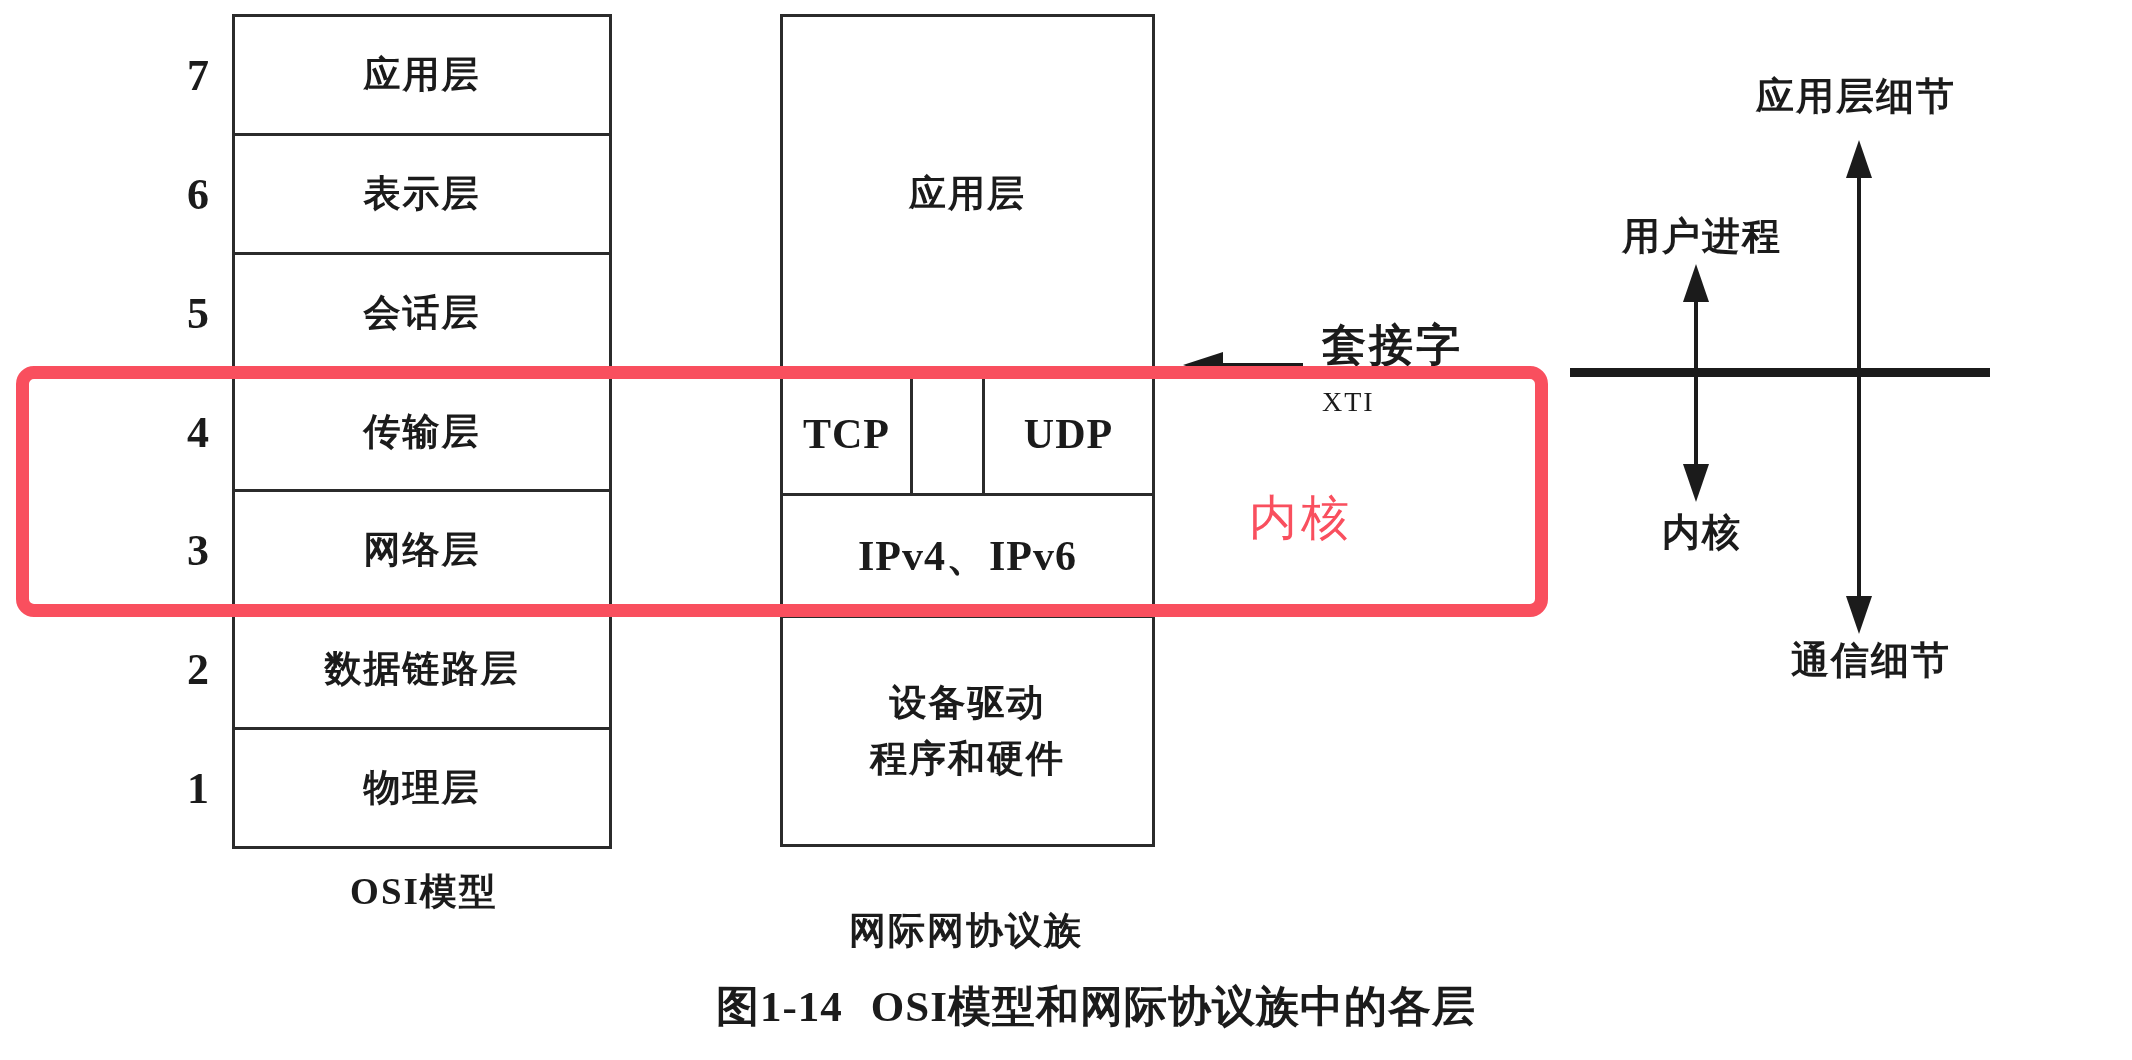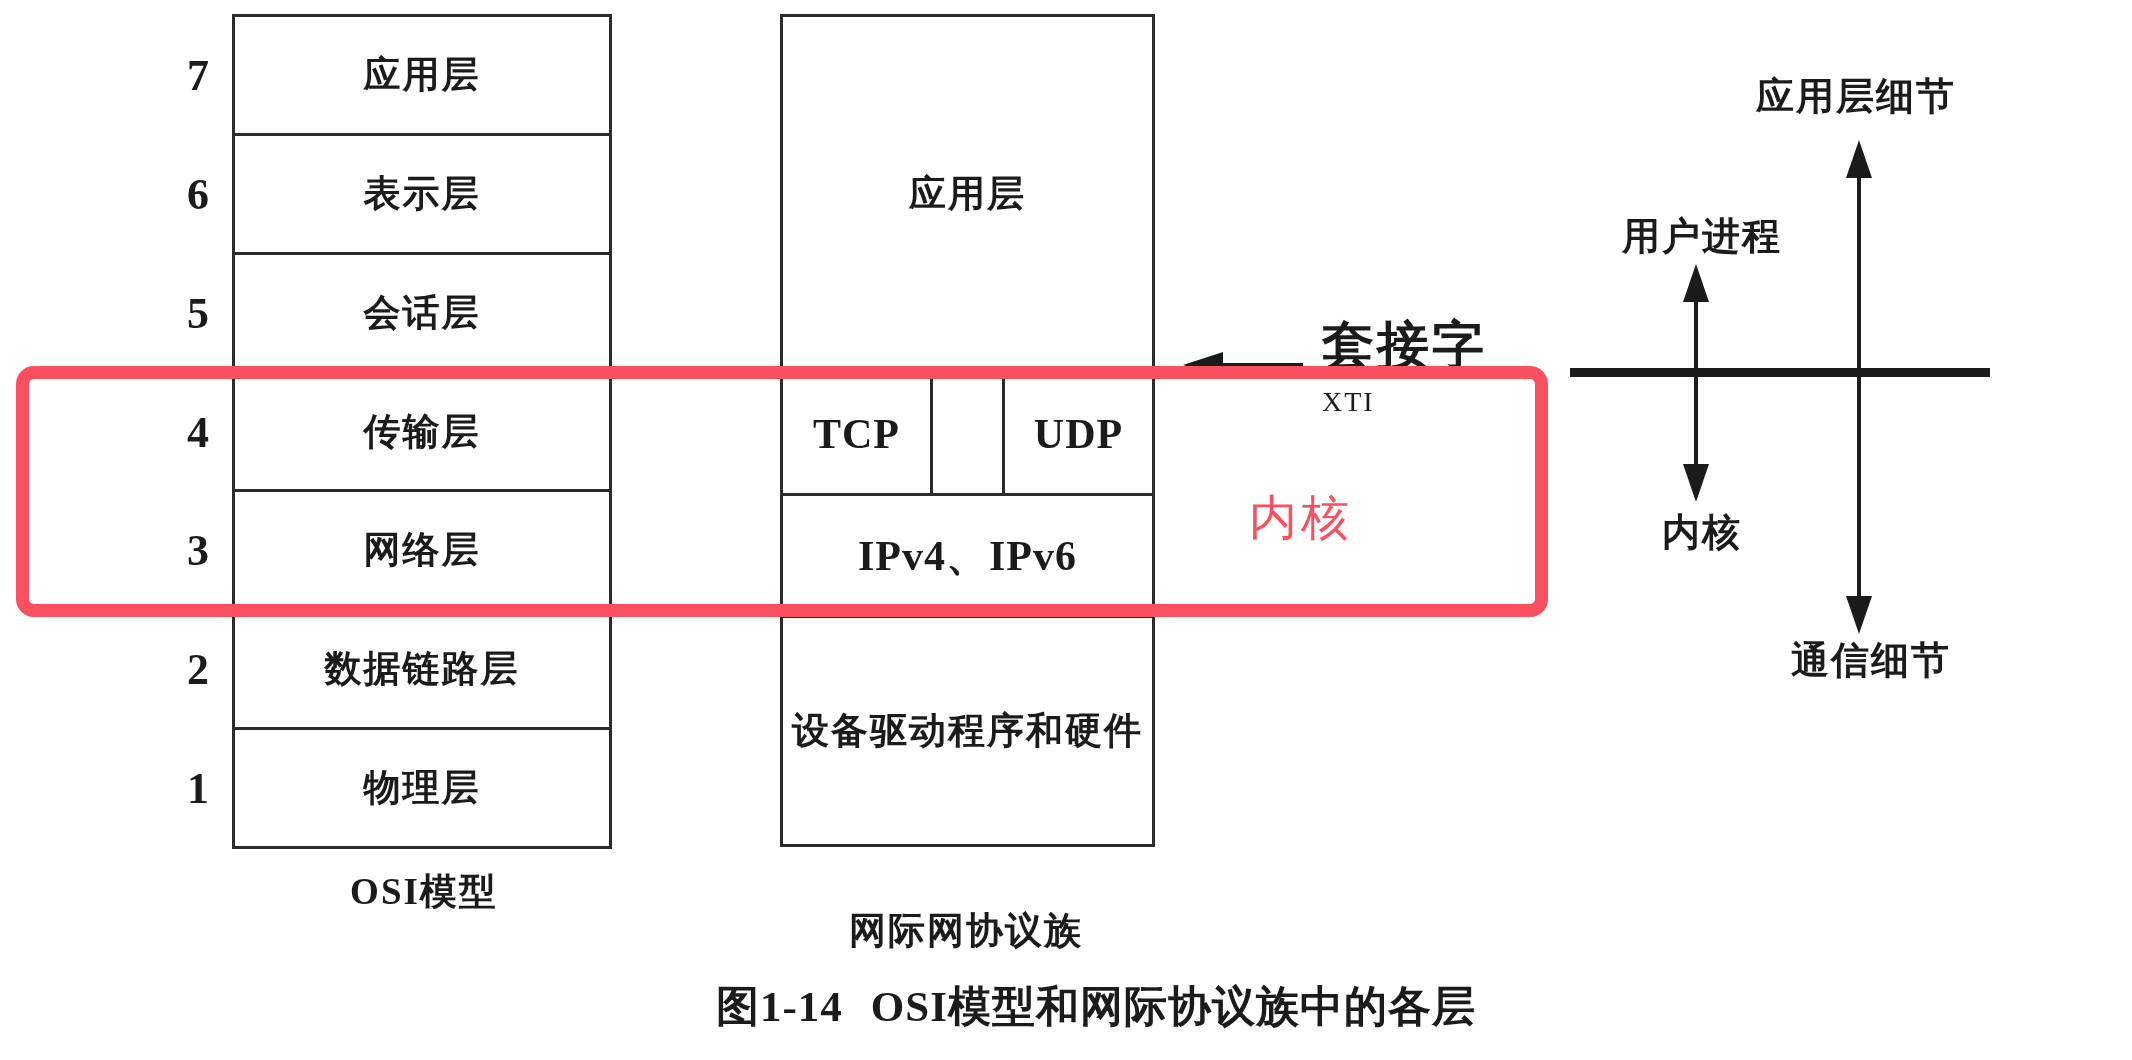--- a/index.html
+++ b/index.html
@@ -57,40 +57,40 @@
   }
   .s-trans{
     height:119px;border-bottom:3px solid var(--line);
     display:flex;box-sizing:content-box;
   }
   .s-cell{
     display:flex;align-items:center;justify-content:center;
     font-size:42px;font-weight:600;letter-spacing:1px;
     box-sizing:border-box;
   }
-  .cell-tcp{width:150px;border-right:3px solid var(--line);}
+  .cell-tcp{width:130px;border-right:3px solid var(--line);}
   .cell-gap{width:72px;border-right:3px solid var(--line);}
   .cell-udp{flex:1;}
   .s-ip{
     height:119px;border-bottom:3px solid var(--line);
     display:flex;align-items:center;justify-content:center;
     font-size:42px;font-weight:600;letter-spacing:1px;
   }
   .s-driver{
     flex:1;
-    display:flex;align-items:center;justify-content:center;
+    display:flex;flex-direction:column;align-items:center;justify-content:center;
     font-size:37px;font-weight:600;letter-spacing:2px;line-height:56px;
   }
 
   
   .socket-note{
     left:1322px;top:318px;
     line-height:56px;
   }
-  .socket-note .l1{font-size:52px;font-weight:600;letter-spacing:3px;}
+  .socket-note .l1{font-size:44px;font-weight:600;letter-spacing:3px;}
   .socket-note .l2{font-size:28px;font-weight:400;letter-spacing:2px;}
   .socket-line{
     left:1213px;top:363px;width:90px;height:4px;
     background:var(--ink);
   }
   .socket-head{
     left:1183px;top:352px;width:0;height:0;
     border-top:13px solid transparent;
     border-bottom:13px solid transparent;
     border-right:40px solid var(--ink);

